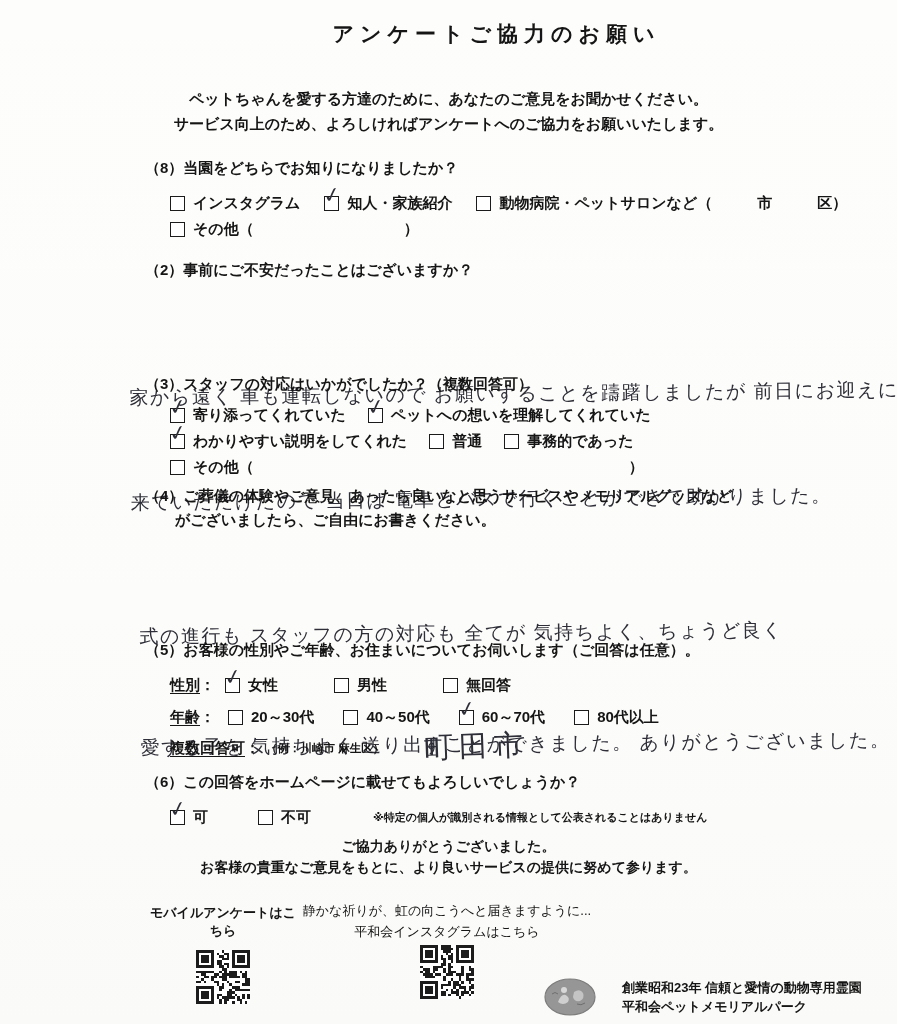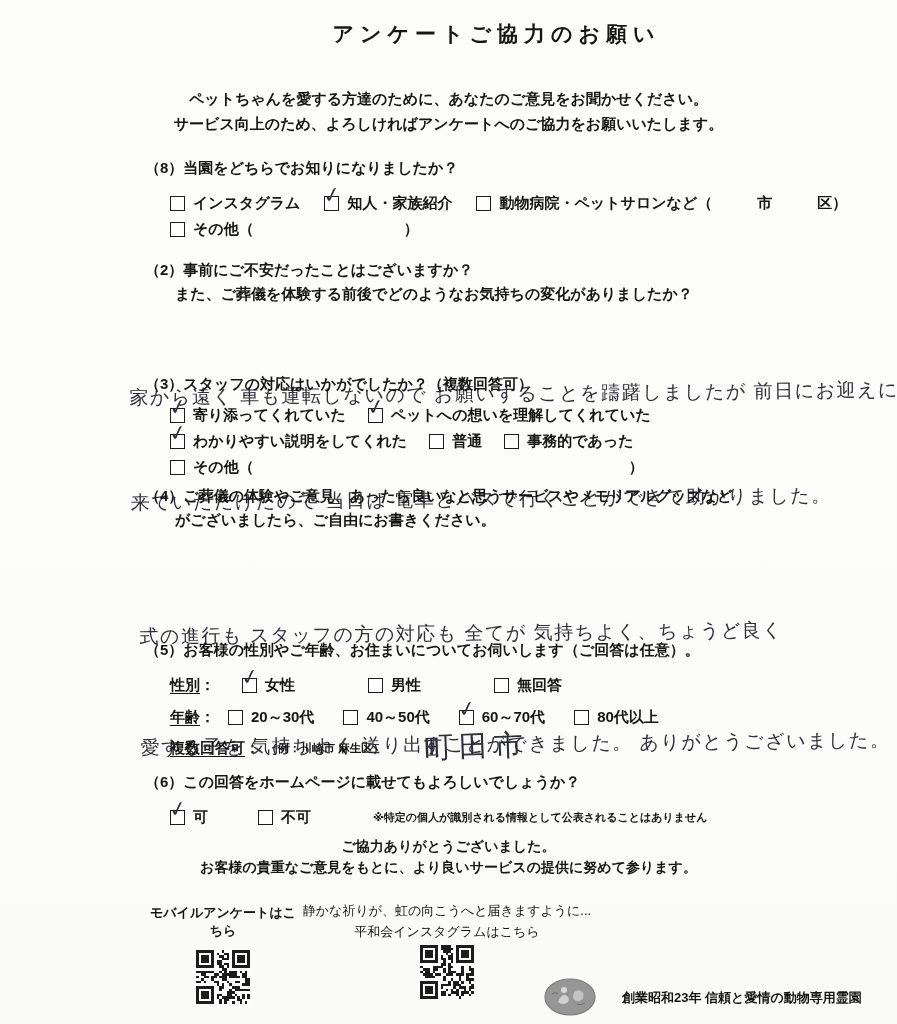--- a/index.html
+++ b/index.html
@@ -29,21 +29,21 @@
   .sec5{top:638px;}
   .sec6{top:770px;}
   .qh{line-height:23px;}
   .qh-cont{line-height:25px;padding-left:30px;}
   .optrow{display:flex;align-items:center;margin:8px 0 0 25px;line-height:24px;}
   .optrow.first{margin-top:12px;}
   .gap24{gap:24px;}
   .gap22{gap:22px;}
   .gap26{gap:29px;}
   .gap50{gap:50px;}
-  .gap56{gap:73px;}
+  .gap56{gap:56px;}
   .opt{display:inline-flex;align-items:center;}
   .cb{
     position:relative;display:inline-block;flex:none;
     width:13px;height:13px;border:1.6px solid #1b1b1b;margin-right:8px;
     background:#fff;
   }
   .mk{
     position:absolute;left:-2px;top:-13px;
     font-size:21px;line-height:1;color:#2e2e38;
     transform:rotate(-12deg);font-weight:400;
@@ -117,21 +117,20 @@
         <span class="cb">
             <span class="mk"></span>
           </span>
         <span class="lbl">その他（　　　　　　　　　　）</span>
       </span>
     </div>
   </section>
 
   <section class="sec sec2">
     <div class="qh">（2）事前にご不安だったことはございますか？</div>
-    <div class="qh-cont">また、ご葬儀を体験する前後でどのようなお気持ちの変化がありましたか？</div>
   </section>
   <div class="hw hw2">
     <div>家から遠く 車も運転しないので お願いすることを躊躇しましたが 前日にお迎えに</div>
     <div>来ていただけたので 当日は 電車とバスで行くことができて助かりました。</div>
   </div>
 
   <section class="sec sec3">
     <div class="qh">（3）スタッフの対応はいかがでしたか？（複数回答可）</div>
     <div class="optrow gap22">
       <span class="opt">
@@ -552,16 +551,17 @@
       <ellipse cx="26" cy="19" rx="25" ry="18" fill="#969696"></ellipse>
       <ellipse cx="26" cy="19" rx="25" ry="18" fill="none" stroke="#7d7d7d" stroke-width="1.2"></ellipse>
       <path d="M14 24 q4 -10 9 -6 q3 2 1 6 q-5 4 -10 0 z" fill="#cfcfcf"></path>
       <path d="M30 14 q6 -4 9 1 q2 5 -3 8 q-6 1 -7 -4 z" fill="#c4c4c4"></path>
       <circle cx="20" cy="12" r="3" fill="#d8d8d8"></circle>
       <path d="M8 16 q3 -3 6 0" stroke="#6e6e6e" stroke-width="1" fill="none"></path>
       <path d="M33 26 q4 2 8 -1" stroke="#6e6e6e" stroke-width="1" fill="none"></path>
     </svg>
     <div class="logo-text">
       <div>創業昭和23年 信頼と愛情の動物専用霊園</div>
+      <div>平和会ペットメモリアルパーク</div>
     </div>
   </div>
 
 </div>
 
 </body></html>

